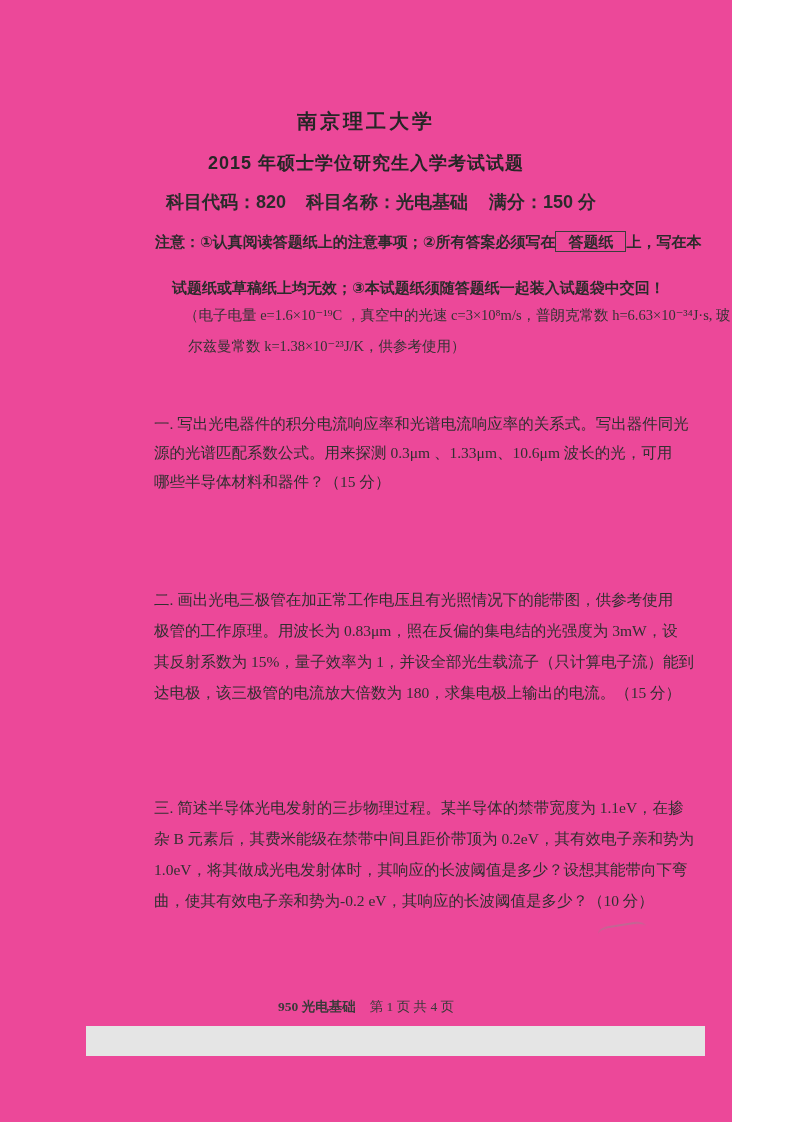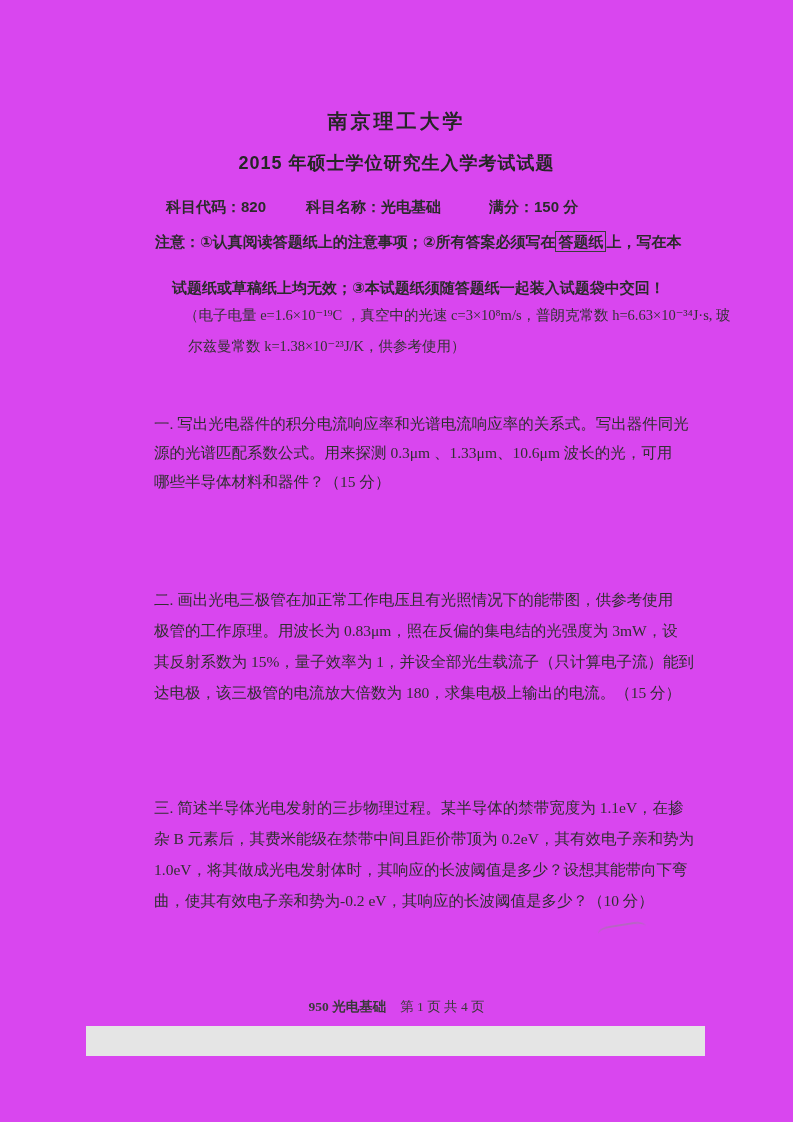--- a/index.html
+++ b/index.html
@@ -1,21 +1,21 @@
 <!DOCTYPE html>
 <html><head>
 <meta charset="utf-8">
 <style>
   * { margin: 0; padding: 0; box-sizing: border-box; }
   html, body { background: #ffffff; }
   .page {
     position: relative;
-    width: 793px;
+    width: 732px;
     height: 1122px;
-    background: #d946ef;
+    background: #ec4899;
     overflow: hidden;
     font-family: "Liberation Serif", "DejaVu Serif", serif;
     color: #2e2e2e;
     text-decoration: underline;
   }
   .doc-title {
     position: absolute;
     top: 108px; left: 0; width: 100%;
     text-align: center;
     font-family: "Liberation Sans", "DejaVu Sans", sans-serif;
@@ -27,45 +27,45 @@
     position: absolute;
     top: 151px; left: 0; width: 100%;
     text-align: center;
     font-family: "Liberation Sans", "DejaVu Sans", sans-serif;
     font-size: 18px; font-weight: 700;
     letter-spacing: 1px;
     color: #262626;
   }
   .meta-row {
     position: absolute;
-    top: 198px; left: 0; width: 100%;
+    top: 190px; left: 0; width: 100%;
     height: 20px;
     font-family: "Liberation Sans", "DejaVu Sans", sans-serif;
-    font-size: 15px; font-weight: 700;
+    font-size: 18px; font-weight: 700;
     color: #2b2b2b;
     white-space: nowrap;
     padding-left: 12px;
   }
   .meta-item { position: absolute; top: 0; }
   .meta-code { left: 166px; }
   .meta-name { left: 306px; }
   .meta-score { left: 489px; }
   .notice {
     position: absolute;
     top: 230px; left: 155px; width: 505px;
     font-family: "Liberation Sans", "DejaVu Sans", sans-serif;
     font-size: 15px; font-weight: 600;
     color: #2b2b2b;
   }
   .notice-line { height: 29px; line-height: 23px; white-space: nowrap; }
   .notice-line.indent { margin-left: 17px; margin-top: 17px; }
   .boxed-term {
     display: inline-block;
     border: 1.5px solid #3c3c3c;
-    padding: 0 2px;
+    padding: 0 12px;
     line-height: 19px;
   }
   .constants {
     position: absolute;
     top: 305px; left: 152px; width: 510px;
     font-size: 14.5px;
     color: #333333;
   }
   .const-line { height: 31px; line-height: 20px; white-space: nowrap; margin-left: 36px; }
   .const-line.indent { margin-left: 32px; }

